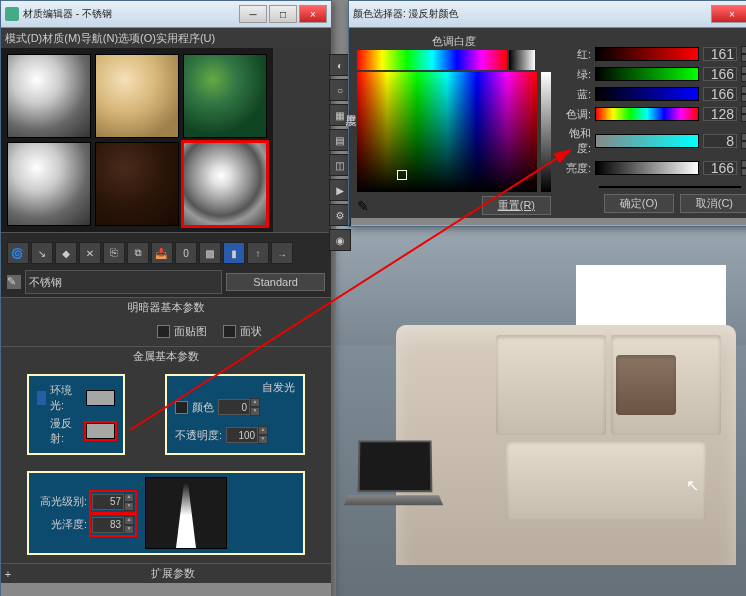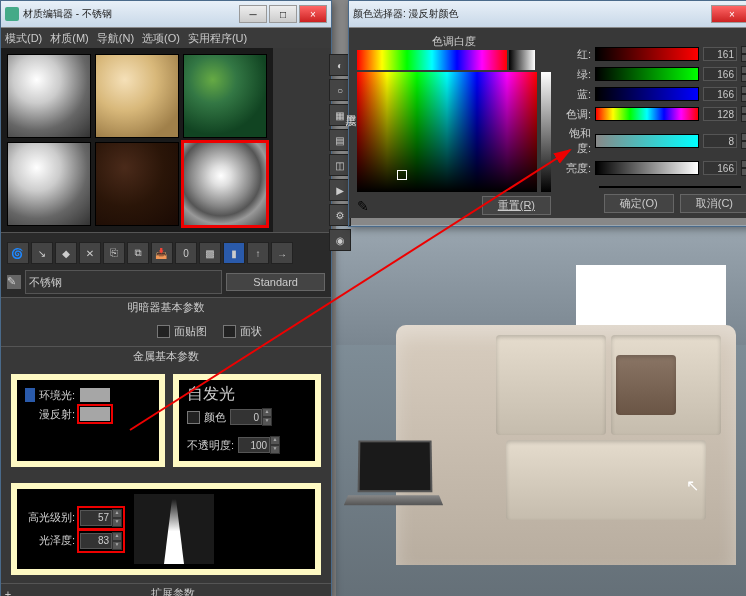--- a/index.html
+++ b/index.html
@@ -3,21 +3,21 @@
 <meta charset="utf-8">
 <style>
 body{margin:0;padding:0;font-family:"Microsoft YaHei",sans-serif;font-size:11px;background:#888;width:746px;height:596px;position:relative;overflow:hidden}
 .win{position:absolute;border:1px solid #4a6a8a;box-shadow:2px 2px 8px rgba(0,0,0,0.4)}
 .titlebar{height:26px;background:linear-gradient(#e8f0f8,#c8d8e8);display:flex;align-items:center;padding:0 4px;border-bottom:1px solid #888}
 .titlebar .ico{width:14px;height:14px;margin-right:4px;background:#4a8;border-radius:2px}
 .titlebar .txt{flex:1;color:#222;font-size:10px}
 .winbtns{display:flex;gap:2px}
 .winbtn{width:26px;height:16px;background:linear-gradient(#eee,#ccc);border:1px solid #999;display:flex;align-items:center;justify-content:center;font-size:10px;cursor:pointer}
 .winbtn.close{background:linear-gradient(#f66,#c22);color:#fff}
-.menubar{height:20px;background:#3a3a3a;display:flex;align-items:center;padding:0 4px;color:#ccc;gap:8px;font-size:11px}
+.menubar{height:20px;background:#3a3a3a;display:flex;align-items:center;padding:0 4px;color:#ccc;gap:0;font-size:11px}
 .menubar span{cursor:pointer}
 .body{background:#383838;color:#ccc}
 
 .mat-win{left:0;top:0;width:330px;height:596px}
 .slots{display:grid;grid-template-columns:repeat(3,84px);grid-template-rows:repeat(2,84px);gap:4px;padding:6px;background:#1a1a1a;position:relative}
 .slot{background:radial-gradient(circle at 35% 30%,#fff 0%,#ccc 30%,#666 65%,#333 100%);border:1px solid #000}
 .slot.wood{background:radial-gradient(circle at 35% 30%,#f5e0b8 0%,#d8b87a 40%,#a0804a 80%)}
 .slot.pattern{background:radial-gradient(circle at 35% 30%,#6a4 0%,#374 30%,#142 70%);position:relative;overflow:hidden}
 .slot.dark{background:radial-gradient(circle at 35% 30%,#4a2a1a 0%,#2a1508 50%,#1a0a04 100%)}
 .slot.metal{background:radial-gradient(circle at 45% 40%,#fff 0%,#e0e0e0 15%,#888 45%,#555 60%,#999 72%,#444 100%)}
@@ -35,42 +35,42 @@
 .chk{width:11px;height:11px;border:1px solid #777;background:#222;display:inline-block}
 .dropdown{background:#ddd;color:#000;border:1px solid #888;padding:1px 4px;height:16px;display:flex;align-items:center;justify-content:space-between;cursor:pointer}
 .dropdown.hl{outline:2px solid #e00}
 .swatch{width:30px;height:14px;border:1px solid #000;display:inline-block}
 .swatch.hl{outline:2px solid #e00}
 .spinner{display:flex;align-items:center}
 .spinner input{width:26px;background:#333;border:1px solid #555;color:#ccc;text-align:right;padding:0 2px;font-size:10px;height:14px}
 .spinner .ar{width:10px;display:flex;flex-direction:column}
 .spinner .ar div{height:7px;background:#555;border:1px solid #333;font-size:5px;line-height:5px;text-align:center;color:#aaa;cursor:pointer}
 .spinner.hl{outline:2px solid #e00;padding:1px}
-.inset{border:6px solid #fef9c3;padding:4px 8px;margin:4px 0;background:#000000}
+.inset{border:2px solid #fef9c3;padding:4px 8px;margin:4px 16px;background:#0c4a6e}
 .highlight-graph{width:80px;height:70px;background:#1a1a1a;border:1px solid #000;position:relative;margin-left:10px}
 .highlight-graph::after{content:"";position:absolute;bottom:0;left:30px;width:20px;height:65px;background:linear-gradient(to top,#fff 0%,#fff 50%,transparent 100%);clip-path:polygon(40% 0,60% 0,100% 100%,0 100%)}
 .expand-row{display:flex;align-items:center;border-top:1px solid #555;padding:2px 0;cursor:pointer}
 .expand-row .pl{width:14px;text-align:center;color:#ccc}
 .expand-row .lbl{flex:1;text-align:center}
 
 .color-win{left:348px;top:0;width:408px;height:225px}
 .color-body{background:#383838;padding:8px;display:flex;gap:6px;height:174px}
 .hue-area{position:relative}
 .hue-lbl-top{position:absolute;top:-2px;left:0;width:100%;display:flex;justify-content:center;font-size:11px;color:#ccc}
 .hue-lbl-left{position:absolute;left:-14px;top:40%;writing-mode:vertical-rl;font-size:11px;color:#ccc}
 .hue-strip{width:150px;height:20px;margin-top:14px;background:linear-gradient(to right,red,yellow,lime,cyan,blue,magenta,red)}
 .white-strip{width:26px;height:20px;margin-top:14px;margin-left:2px;background:linear-gradient(to right,#000,#fff);display:inline-block}
 .sv-box{width:180px;height:120px;margin-top:2px;background:linear-gradient(to top,#000,transparent),linear-gradient(to right,red,yellow,lime,cyan,blue,magenta,red);position:relative}
 .sv-marker{position:absolute;width:8px;height:8px;border:1px solid #fff;left:40px;bottom:12px;cursor:pointer}
 .bright-slider{width:10px;height:120px;background:linear-gradient(to top,#000,#fff);margin-top:2px;cursor:pointer}
 .channels{flex:1;display:flex;flex-direction:column;gap:4px;margin-top:10px}
 .ch-row{display:flex;align-items:center;gap:4px}
 .ch-row .lbl{width:34px;text-align:right;color:#ccc;font-size:11px}
 .ch-row .bar{flex:1;height:12px;border:1px solid #000;cursor:pointer}
-.ch-row .val{width:28px;background:#333;color:#ccc;border:1px solid #555;text-align:right;font-size:10px;padding:0 2px;height:12px}
+.ch-row .val{width:28px;background:#333;color:#ccc;border:1px solid #555;text-align:right;font-size:14px;padding:0 2px;height:12px}
 .ch-row .spn{width:8px;display:flex;flex-direction:column}
 .ch-row .spn div{height:6px;background:#555;border:1px solid #222;cursor:pointer}
 .preview-box{width:140px;height:18px;background:#a6a6a6;border:1px solid #000;margin-top:6px;margin-left:42px}
 .color-actions{display:flex;justify-content:space-between;align-items:center;margin-top:4px}
 .btn{background:#444;border:1px solid #666;color:#ccc;padding:1px 15px;font-size:11px;cursor:pointer}
 .viewport{position:absolute;left:336px;top:225px;width:410px;height:371px;background:linear-gradient(180deg,#8a9aa5 0%,#657078 100%)}
 .sofa{position:absolute;left:60px;top:100px;width:340px;height:240px;background:linear-gradient(#d8cdbf,#b8ad9f);border-radius:10px 10px 0 0;box-shadow:inset 0 10px 20px rgba(255,255,255,0.3)}
 .cushion{position:absolute;background:linear-gradient(#e5dccd,#c5bcad);border-radius:4px;box-shadow:inset 0 2px 4px rgba(0,0,0,0.2)}
 .laptop{position:absolute;left:10px;top:215px;width:100px;height:75px}
 .laptop .screen{width:70px;height:48px;background:#1a1a1a;border:2px solid #555;margin-left:12px;transform:perspective(200px) rotateX(5deg)}
@@ -176,21 +176,21 @@
           <span>环境光:</span>
           <span class="swatch" style="background:#a6a6a6"></span>
         </div>
         <div class="row">
           <span style="width:10px"></span>
           <span>漫反射:</span>
           <span class="swatch hl" style="background:#a6a6a6"></span>
         </div>
       </div>
       <div class="inset" style="width:120px">
-        <div style="font-size:16px;text-align:left">自发光</div>
+        <div style="font-size:11px;text-align:right">自发光</div>
         <div class="row">
           <span class="chk"></span>
           <span>颜色</span>
           <div class="spinner">
               <input value="0" style="">
               <div class="ar">
                 <div>▲</div>
                 <div>▼</div>
               </div>
             </div>

